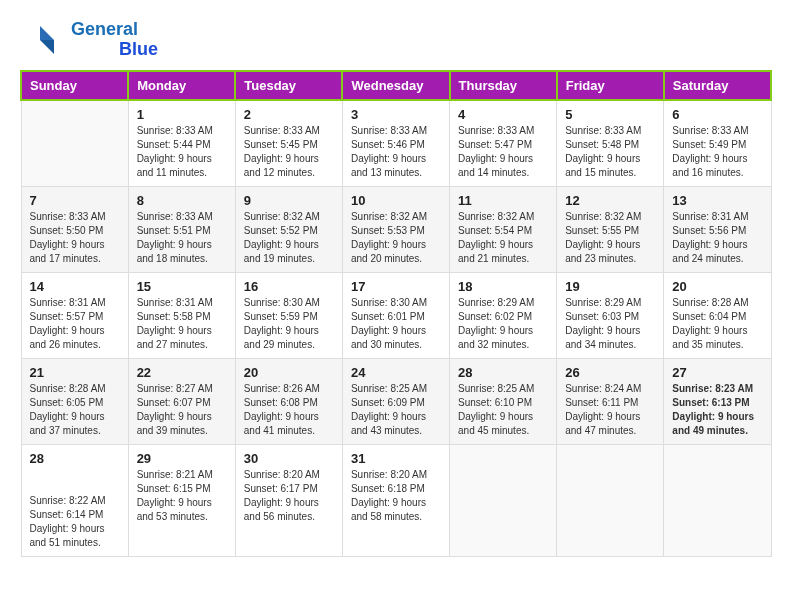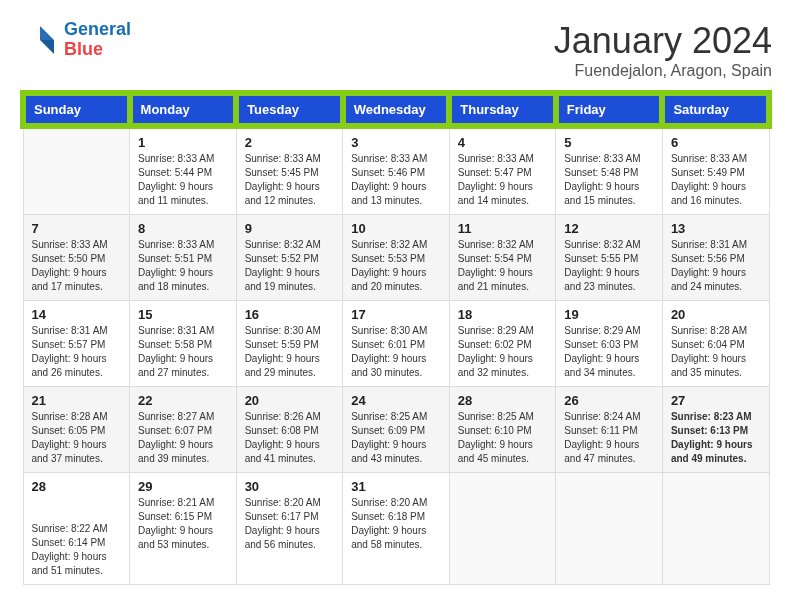--- a/index.html
+++ b/index.html
@@ -12,21 +12,21 @@
     }
     .header {
       display: flex;
       justify-content: space-between;
       align-items: flex-start;
       margin-bottom: 10px;
     }
     .logo {
       display: flex;
       align-items: center;
-      gap: 8px;
+      gap: 15px;
     }
     .logo-text {
       font-size: 18px;
       font-weight: bold;
       color: #333;
       line-height: 1.1;
     }
     .logo-text span {
       color: #1a6eb5;
     }
@@ -45,26 +45,26 @@
     .location {
       font-size: 16px;
       color: #555;
     }
     .calendar-table {
       width: 100%;
       border-collapse: collapse;
       border: 1px solid #ccc;
     }
     .calendar-table th {
-      background-color: #1d4ed8;
+      background-color: #a21caf;
       color: #fff;
       font-size: 13px;
       padding: 6px 8px;
       text-align: left;
-      border: 6px solid #84cc16;
+      border: 2px solid #84cc16;
     }
     .calendar-table td {
       vertical-align: top;
       padding: 6px 8px;
       border: 1px solid #ddd;
       width: calc(100% / 7);
       min-height: 80px;
     }
     .calendar-table tr:nth-child(even) td {
       background-color: #f5f5f5;
@@ -91,26 +91,22 @@
 <body>
 
 <div class="header">
   <div class="logo">
     <svg class="logo-icon" viewBox="0 0 36 36">
       <polygon points="20,4 34,18 20,18" fill="#2a6cb5"></polygon>
       <polygon points="20,18 34,18 34,32" fill="#1a5a9a"></polygon>
     </svg>
     <div class="logo-text">
       <div><span>General</span></div>
-      <div><span style="color:#ef4444;">Blue</span></div>
+      <div><span style="color:#1d4ed8;margin-left:48px;">Blue</span></div>
     </div>
-  </div>
-  <div class="title-block">
-    <div class="month-title">January 2024</div>
-    <div class="location">Fuendejalon, Aragon, Spain</div>
   </div>
 </div>
 
 <table class="calendar-table">
   <thead>
     <tr>
     <th>Sunday</th>
         <th>Monday</th>
         <th>Tuesday</th>
         <th>Wednesday</th>

